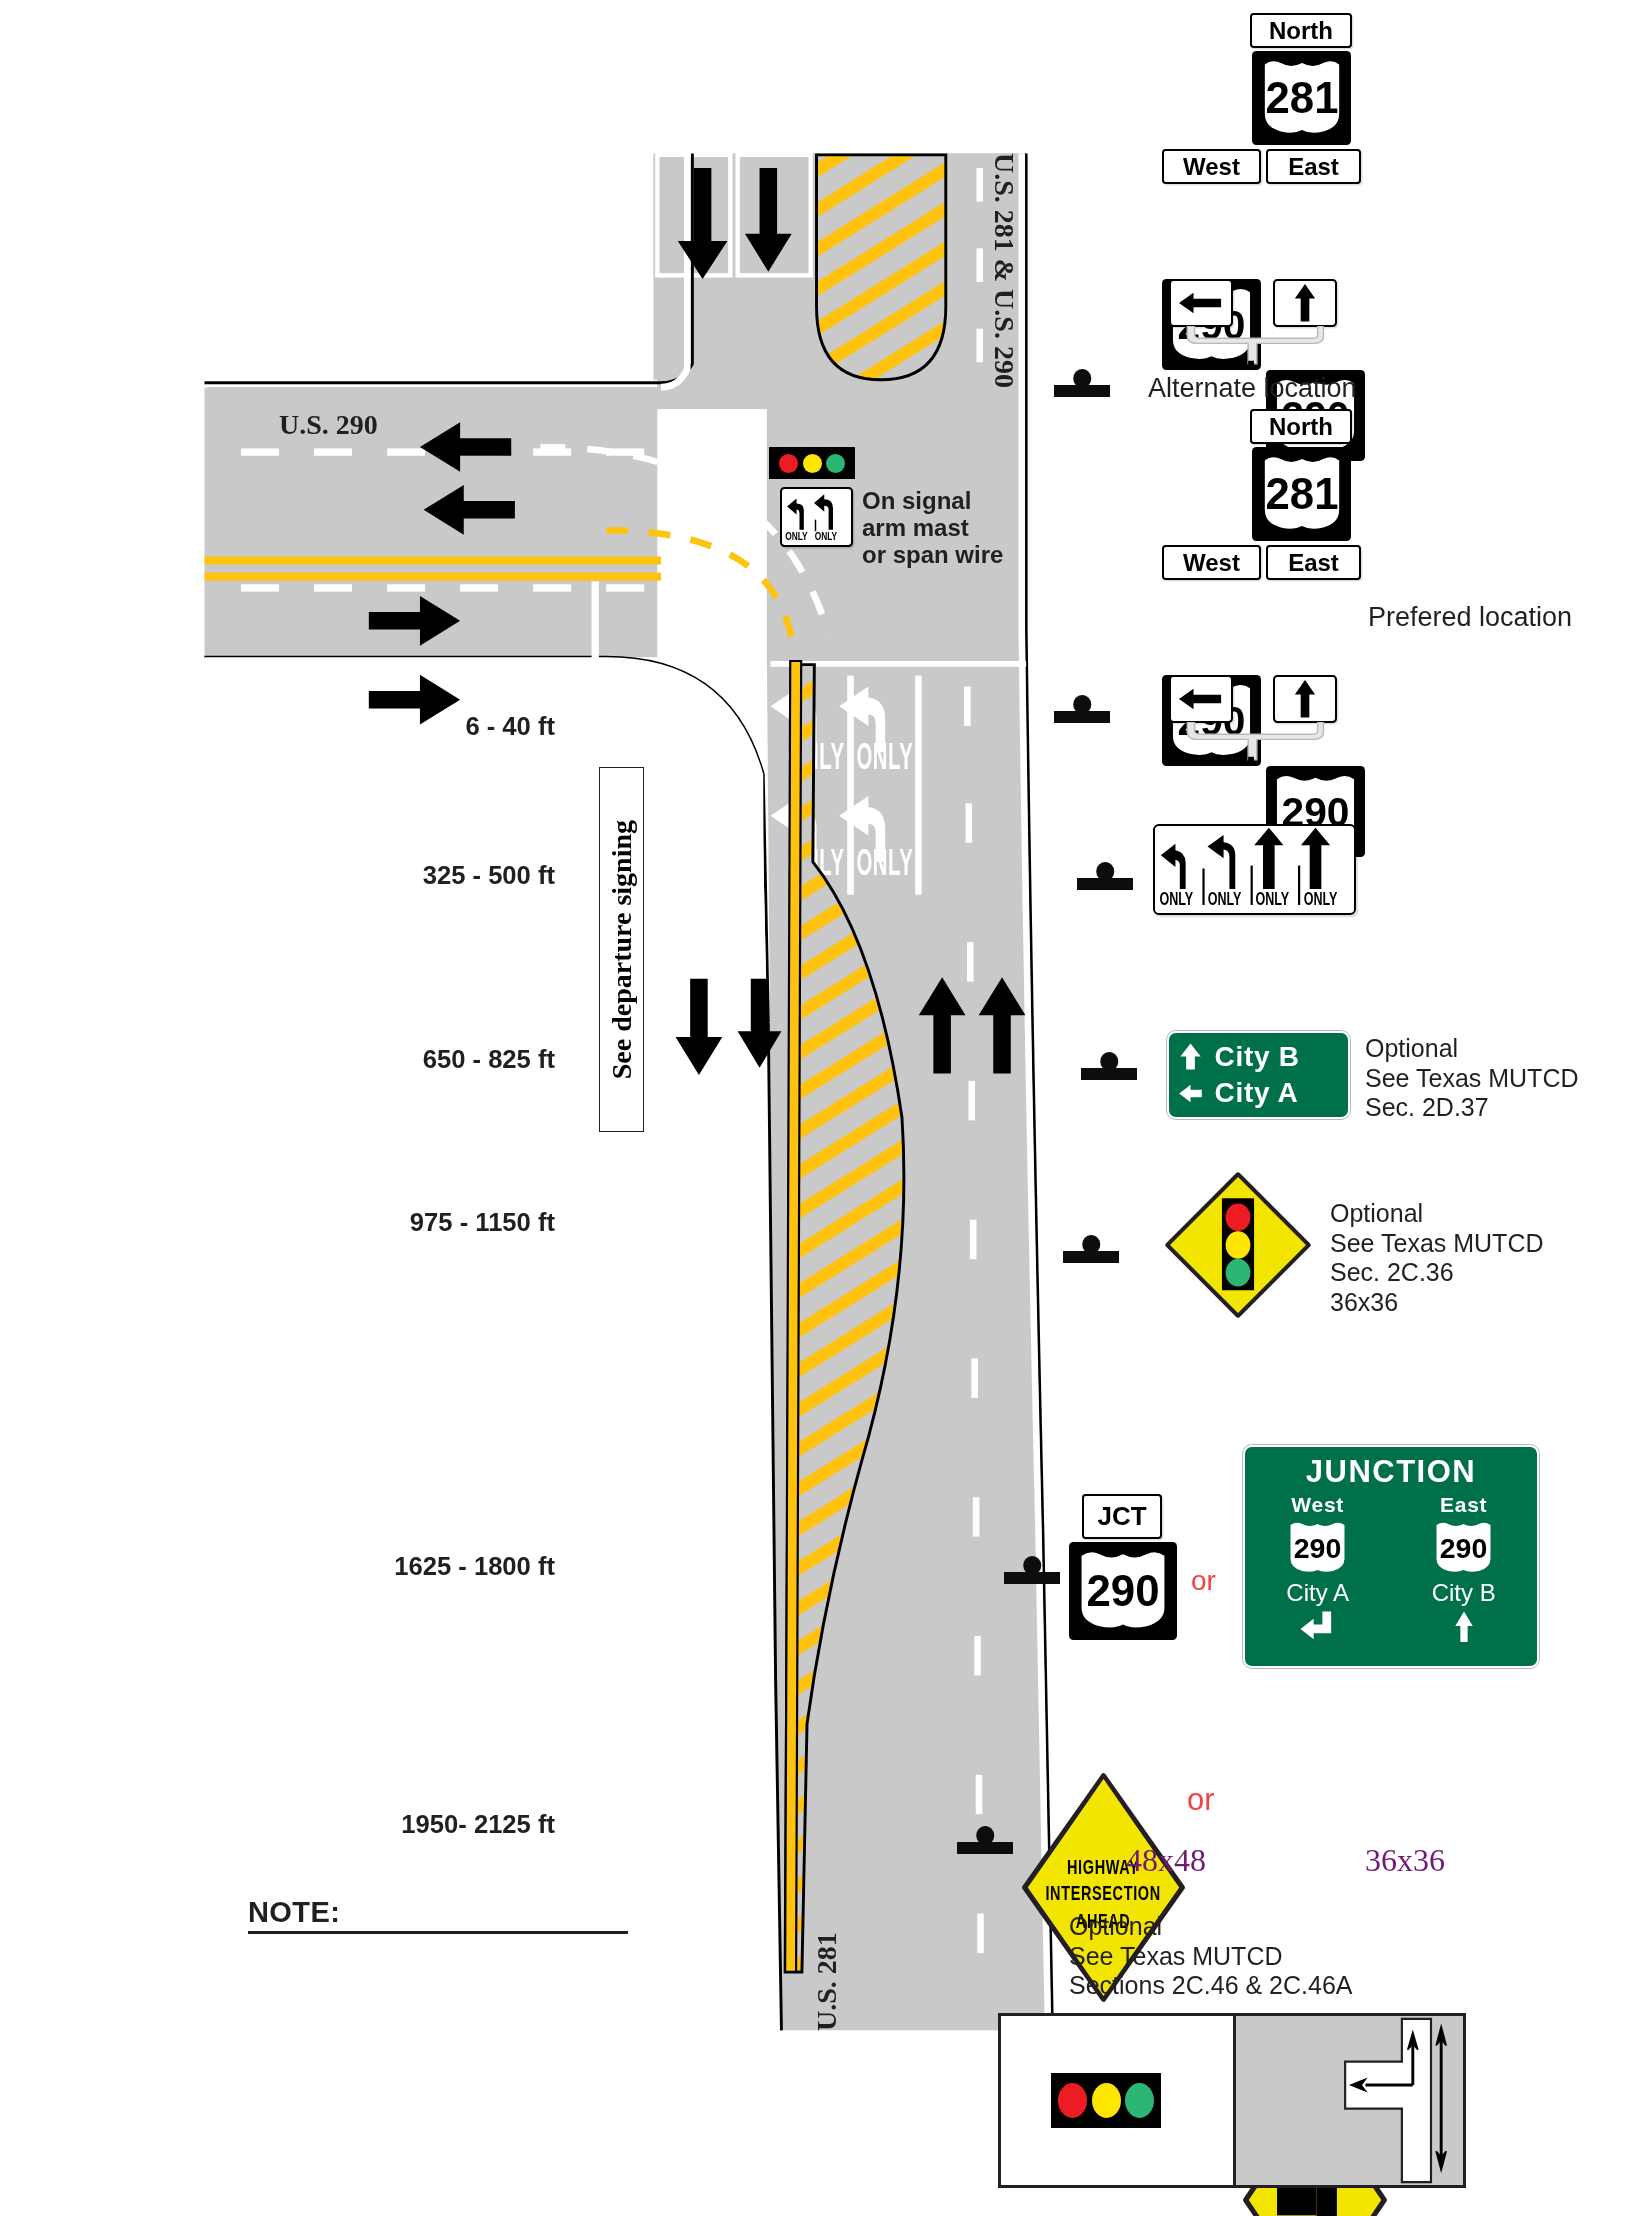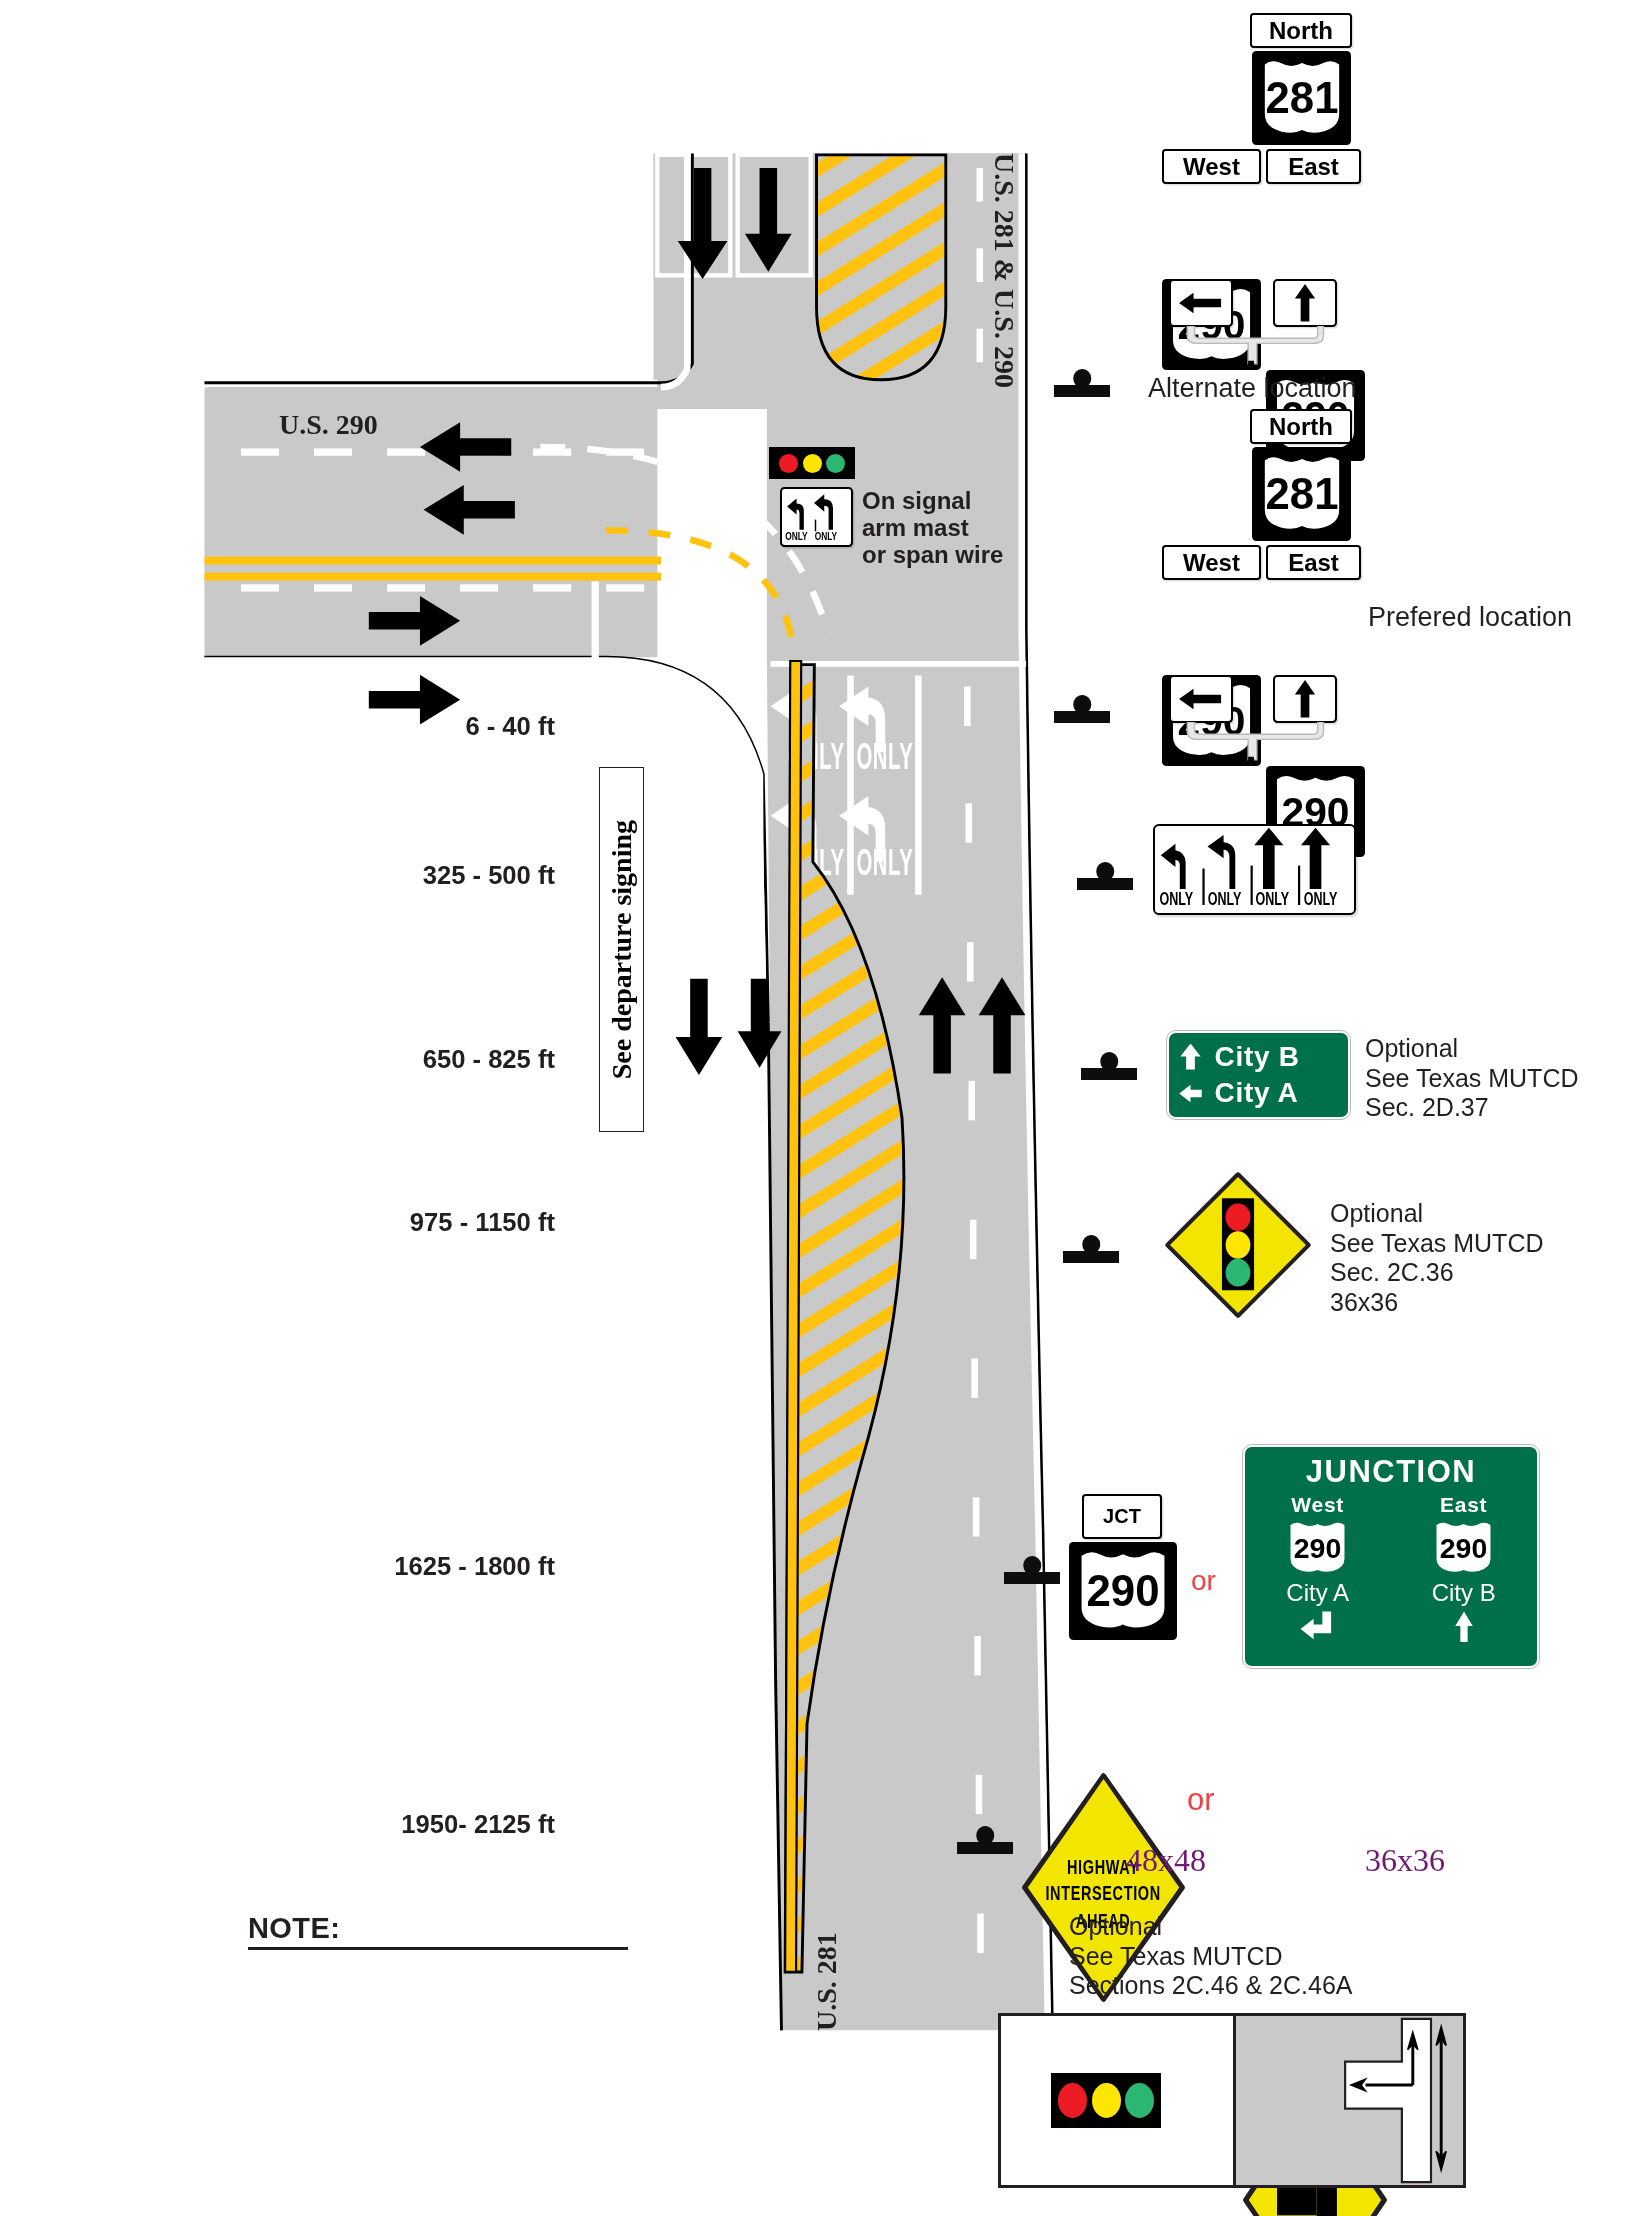--- a/index.html
+++ b/index.html
@@ -60,21 +60,21 @@
     font-size:28px; color:#ef4444;
   }
   .dim-text {
     font-family:Liberation Serif, serif;
     font-size:26px; color:#701a75; white-space:nowrap;
   }
 
   .note-block { width:380px; }
   .note-title {
     font-family:"Liberation Sans", sans-serif; font-weight:bold;
-    font-size:29px; color:#231f20; letter-spacing:0.4px;margin-top:16px;
+    font-size:29px; color:#231f20; letter-spacing:0.4px;
   }
   .note-rule { height:3.7px; background:#231f20; margin:1.5px 0 7.3px 0; width:100%; }
   .note-body {
     font-family:"Liberation Sans", sans-serif; font-size:26px;
     line-height:1.22; color:#231f20; white-space:pre-line;
   }
 
   
   .post { position:absolute; }
   .post .knob {
@@ -532,21 +532,21 @@
 Sec. 2C.36
 36x36</div>
 
   <div class="post" style="left:1004px; top:1556px; width:56px; height:29px;">
     <span class="knob"></span>
     <span class="base"></span>
   </div>
 
   <div class="abs" style="left:1069px; top:1494px; width:117px; height:168px;">
     <div class="dir-plate abs" style="left:13px; top:0; width:80px; height:45px;">
-      <span class="cap" style="font-size:20px;"><span>JCT</span></span>
+      <span class="cap" style="font-size:26px;"><span>JCT</span></span>
     </div>
     <div class="us-shield abs" style="left:0; top:48px; width:108px; height:98px;">
       <svg width="96" height="86" viewBox="0 0 118 110">
         <path d="M6,10 Q17,2 29,8 Q44,16 59,8 Q74,16 89,8 Q101,2 112,10
                  L112,76 Q112,94 89,100 Q70,104 59,98 Q48,104 29,100
                  Q6,94 6,76 Z" fill="#ffffff"></path>
         <text x="59" y="74" text-anchor="middle" font-family="Liberation Sans, sans-serif" font-size="56" font-weight="bold" fill="#000">290</text>
       </svg>
     </div>
   </div>

